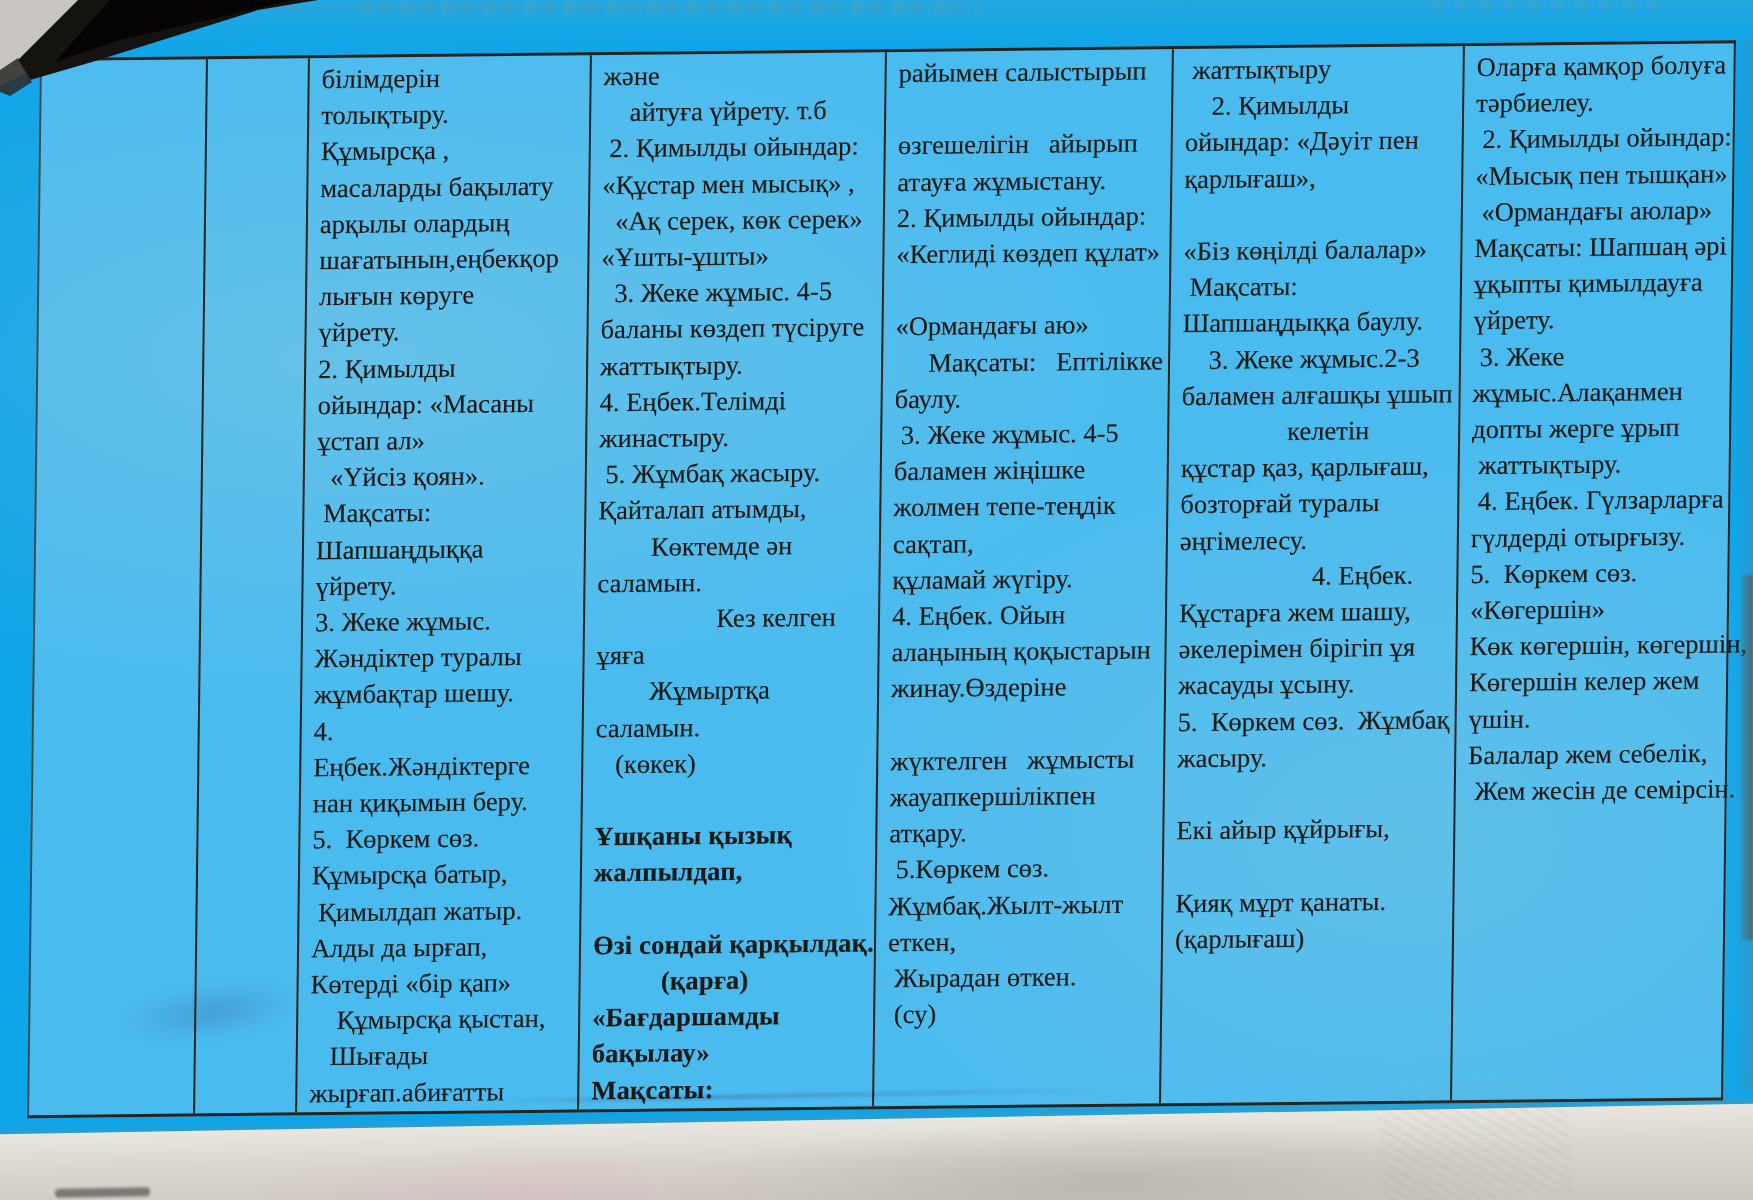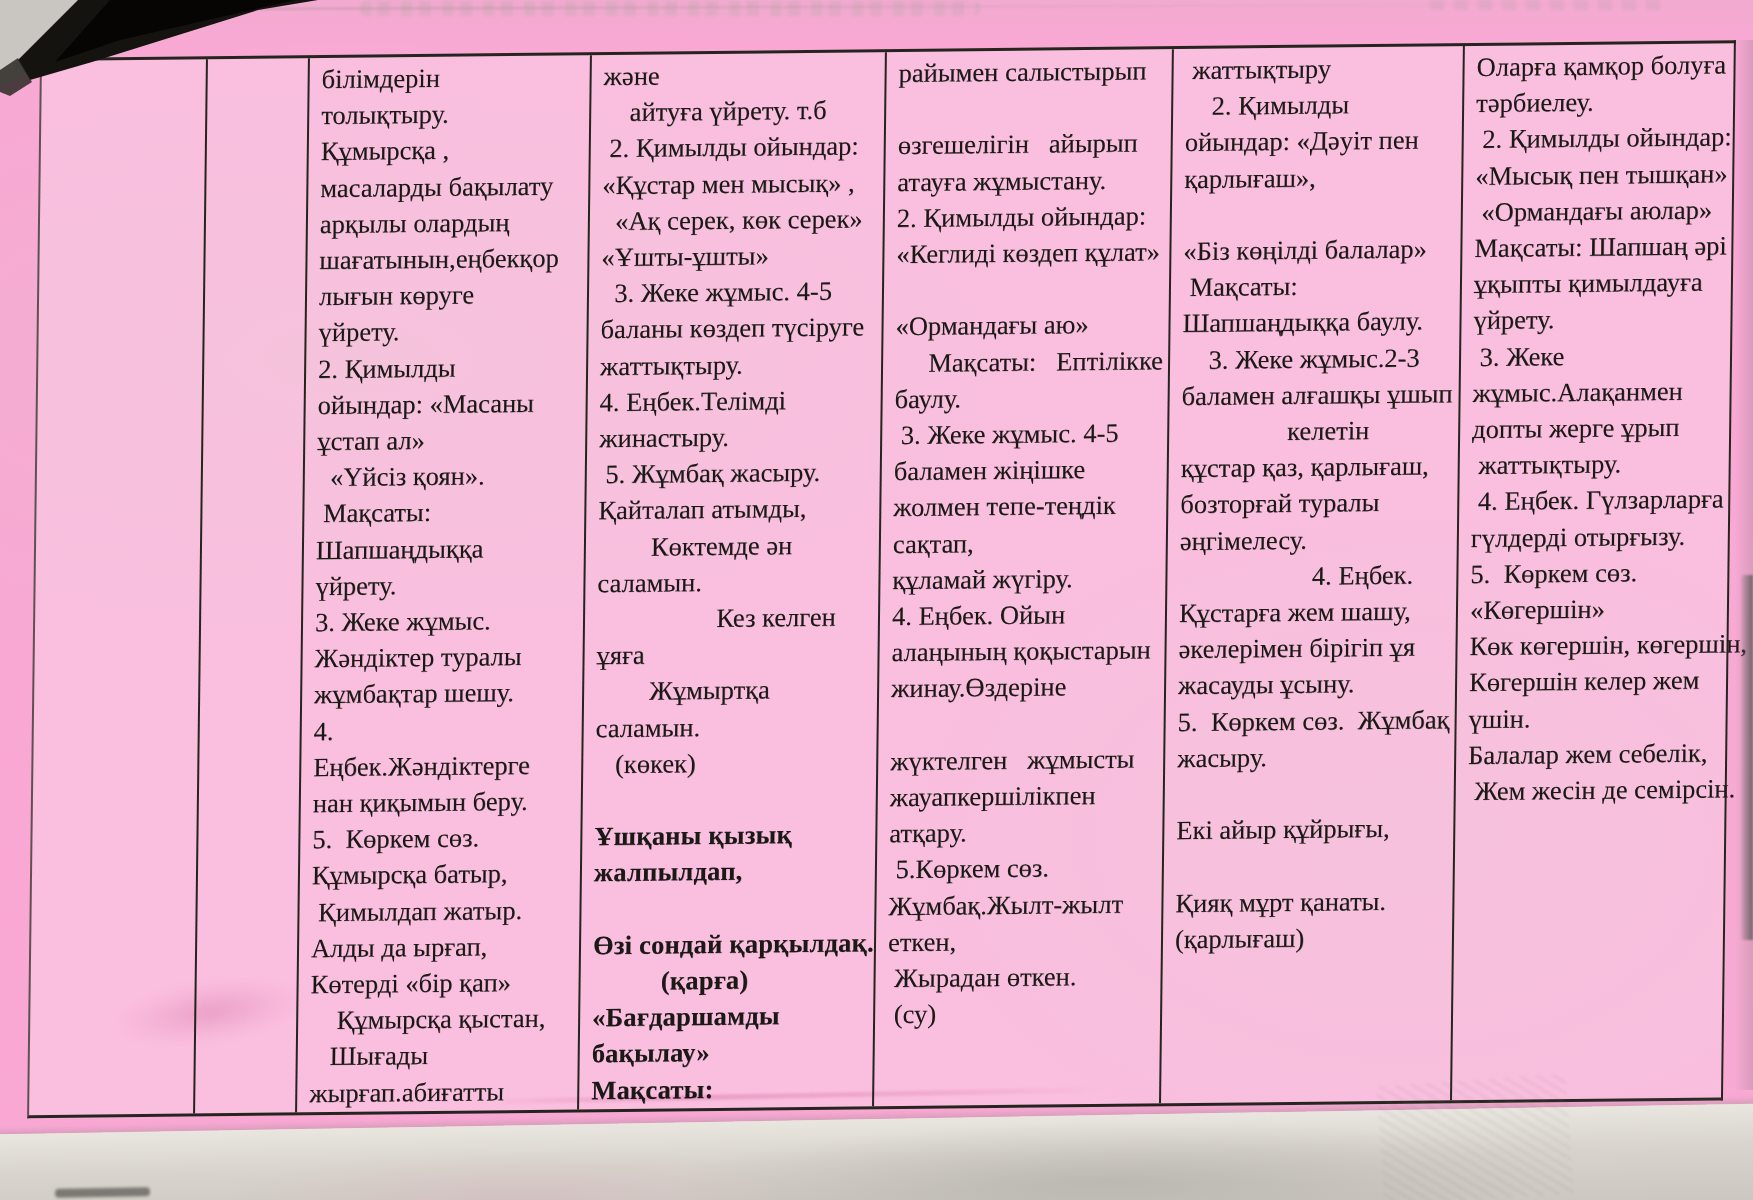--- a/index.html
+++ b/index.html
@@ -1,18 +1,18 @@
 <!DOCTYPE html>
 <html><head>
 <meta charset="utf-8">
 <style>
   html,body{margin:0;padding:0;background:#9a9893;}
   .canvas{
     position:relative;width:1753px;height:1200px;overflow:hidden;
-    background:#f9a8d4;
+    background:#0ea5e9;
     font-family:"Liberation Serif","DejaVu Serif",serif;
   }
   
   .canvas::before{
     content:"";position:absolute;inset:0;z-index:0;pointer-events:none;
     background:
       radial-gradient(1200px 500px at 20% 30%, rgba(210,205,195,0.18), transparent 70%),
       radial-gradient(900px 600px at 80% 70%, rgba(205,200,190,0.15), transparent 70%),
       linear-gradient(180deg, rgba(190,186,178,0.12) 0%, rgba(255,255,255,0) 4%);
   }

